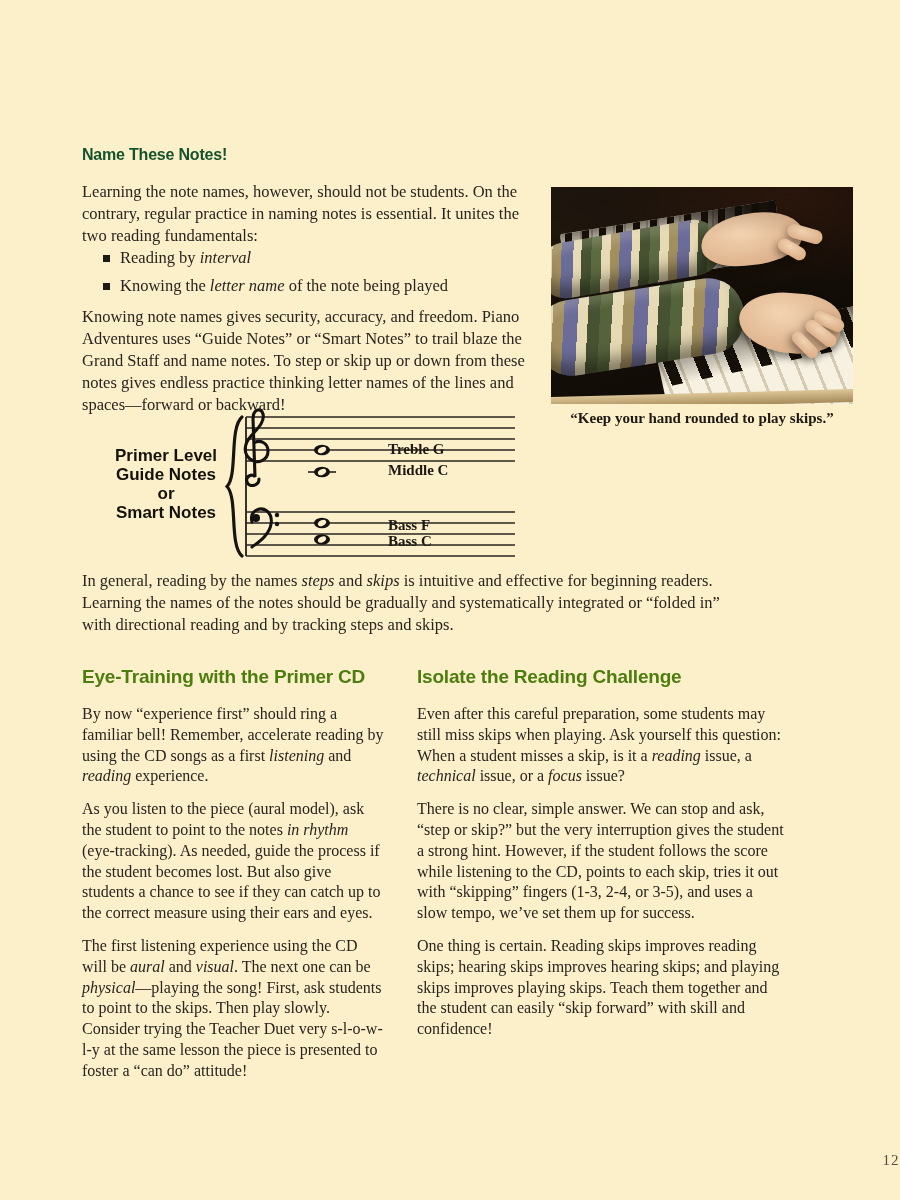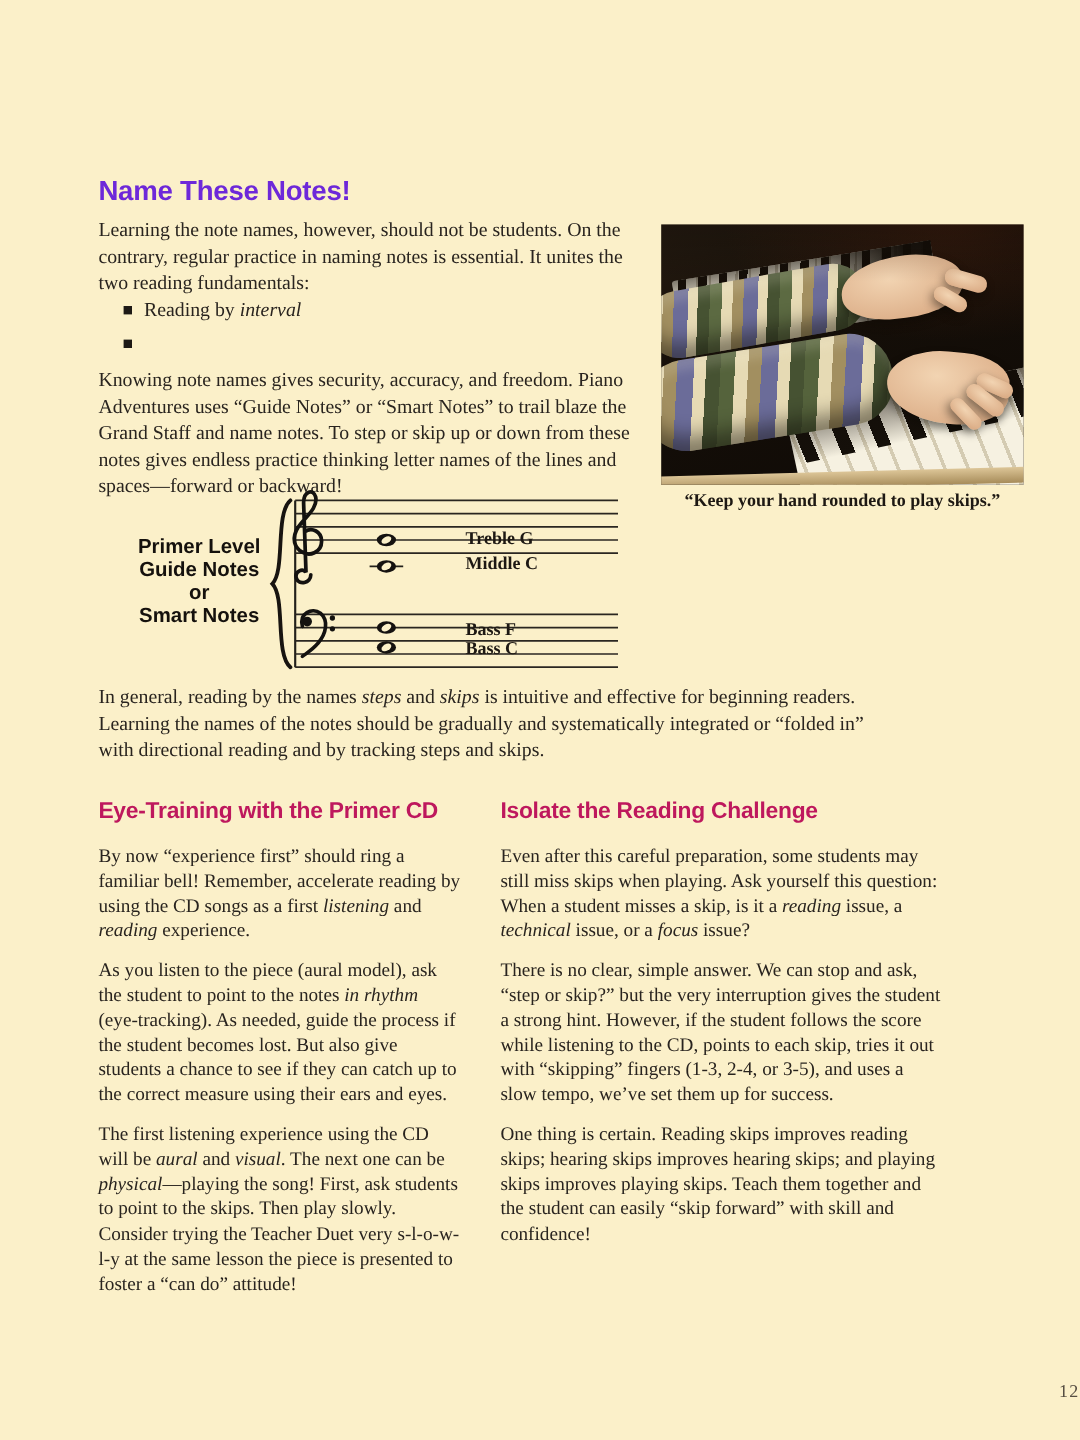--- a/index.html
+++ b/index.html
@@ -6,25 +6,25 @@
   #page{
     position:relative; width:900px; height:1200px;
     background:#FBF0C9; overflow:hidden;
     font-family:"Liberation Serif", serif; color:#29241f;
     -webkit-font-smoothing:antialiased;
   }
   .abs{position:absolute;}
   
   .h1{
     font-family:"Liberation Sans", sans-serif; font-weight:bold;
-    font-size:23px; color:#6d28d9; letter-spacing:-0.2px;
+    font-size:16px; color:#14532d; letter-spacing:-0.2px;
   }
   .h2{
     font-family:"Liberation Sans", sans-serif; font-weight:bold;
-    font-size:19px; color:#be185d; letter-spacing:-0.2px; margin:0 0 13px 0;
+    font-size:19px; color:#4d7c0f; letter-spacing:-0.2px; margin:0 0 13px 0;
   }
   
   .para{font-size:16.5px; line-height:22px;}
   .col p{font-size:16px; line-height:20.8px; margin:12px 0 0 0;}
   .col p:first-of-type{margin-top:16px;}
   
   .bullet-row{display:flex; align-items:flex-start; height:28px; font-size:16.5px;}
   .bullet-sq{width:7px;height:7px;background:#1d1915;margin:7px 10px 0 0;flex:0 0 auto;}
   
   .photo{
@@ -126,20 +126,21 @@
 
   <div class="abs para" style="left:82px; top:181px; width:462px;">Learning the note names, however, should not be students. On the contrary, regular practice in naming notes is essential. It unites the two reading fundamentals:</div>
 
   <div class="abs" style="left:103px; top:248px; width:420px;">
     <div class="bullet-row">
       <span class="bullet-sq"></span>
       <span>Reading by <i>interval</i></span>
     </div>
     <div class="bullet-row">
       <span class="bullet-sq"></span>
+      <span>Knowing the <i>letter name</i> of the note being played</span>
     </div>
   </div>
 
   <div class="abs para" style="left:82px; top:306px; width:462px;">Knowing note names gives security, accuracy, and freedom. Piano Adventures uses “Guide Notes” or “Smart Notes” to trail blaze the Grand Staff and name notes. To step or skip up or down from these notes gives endless practice thinking letter names of the lines and spaces—forward or backward!</div>
 
   <div class="abs photo">
     <div class="keys-top">
       <div class="bk"></div>
       <div class="fade"></div>
     </div>

